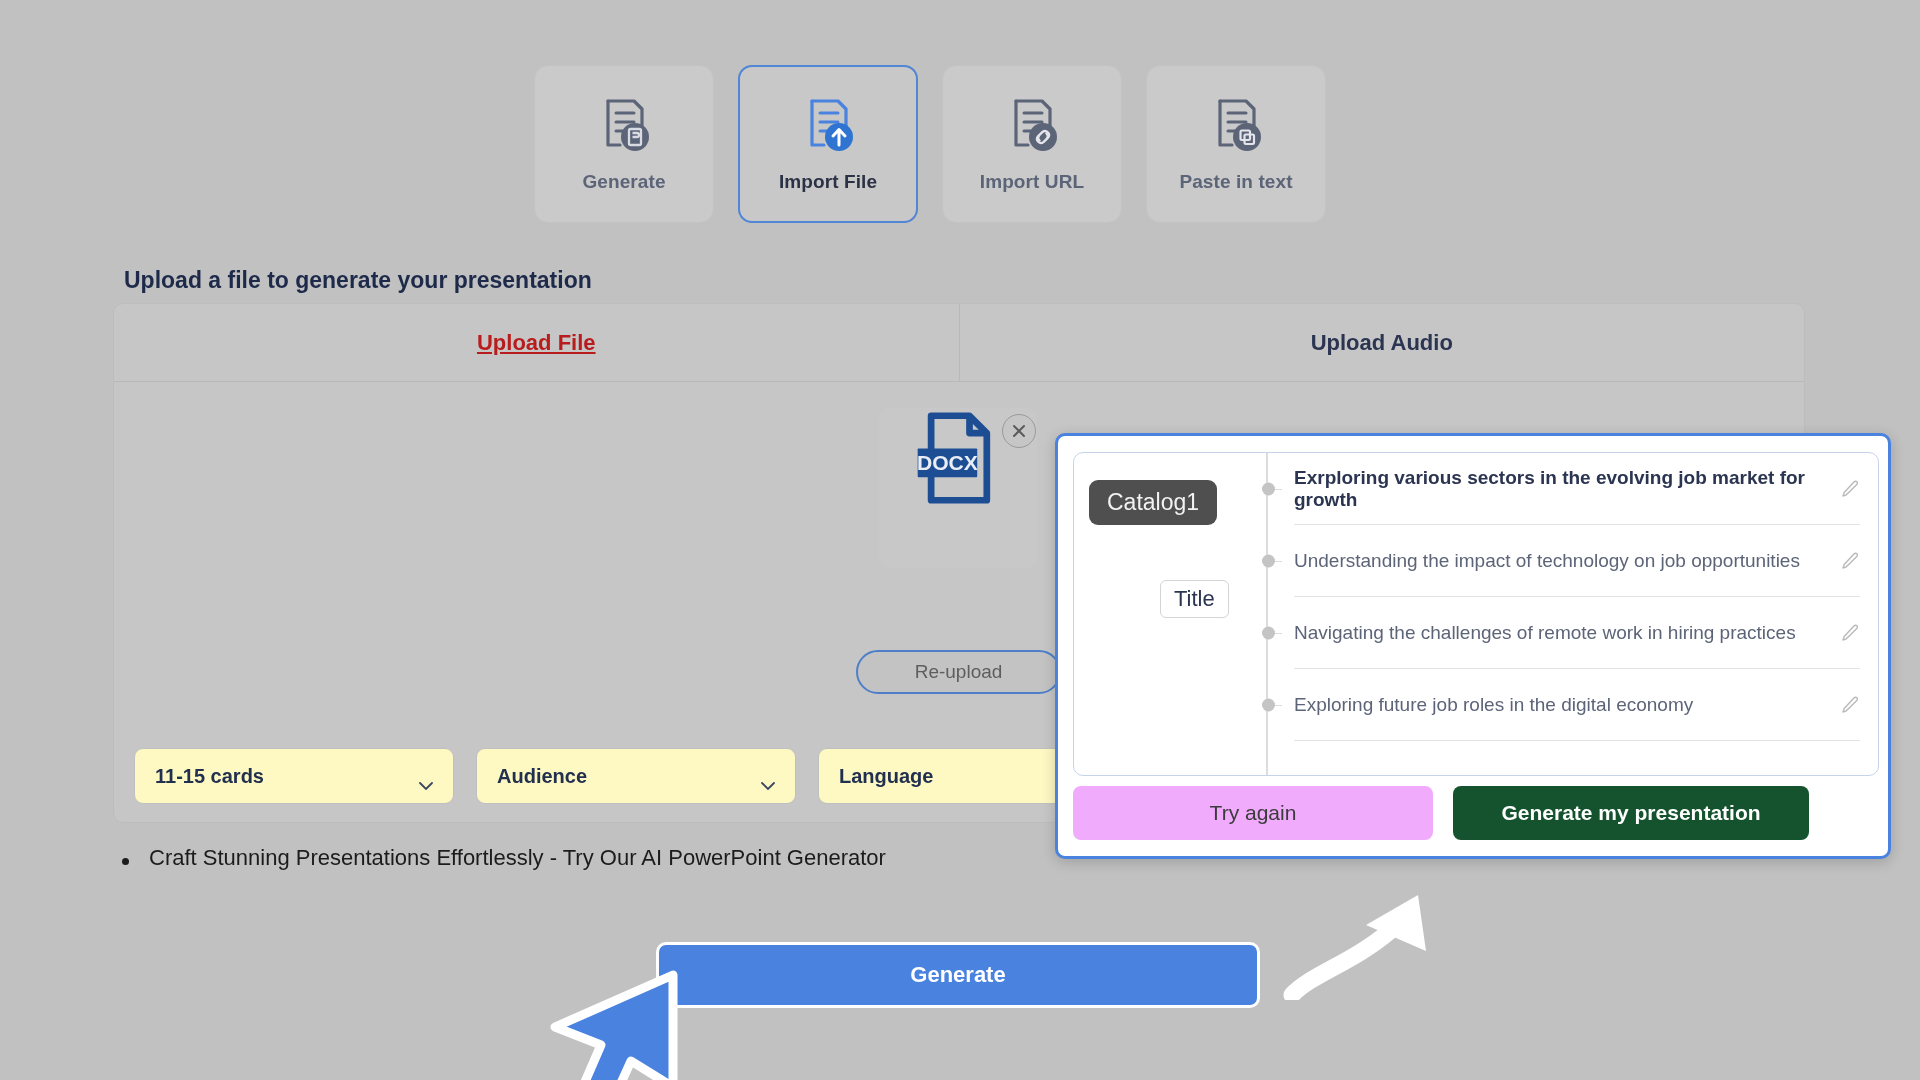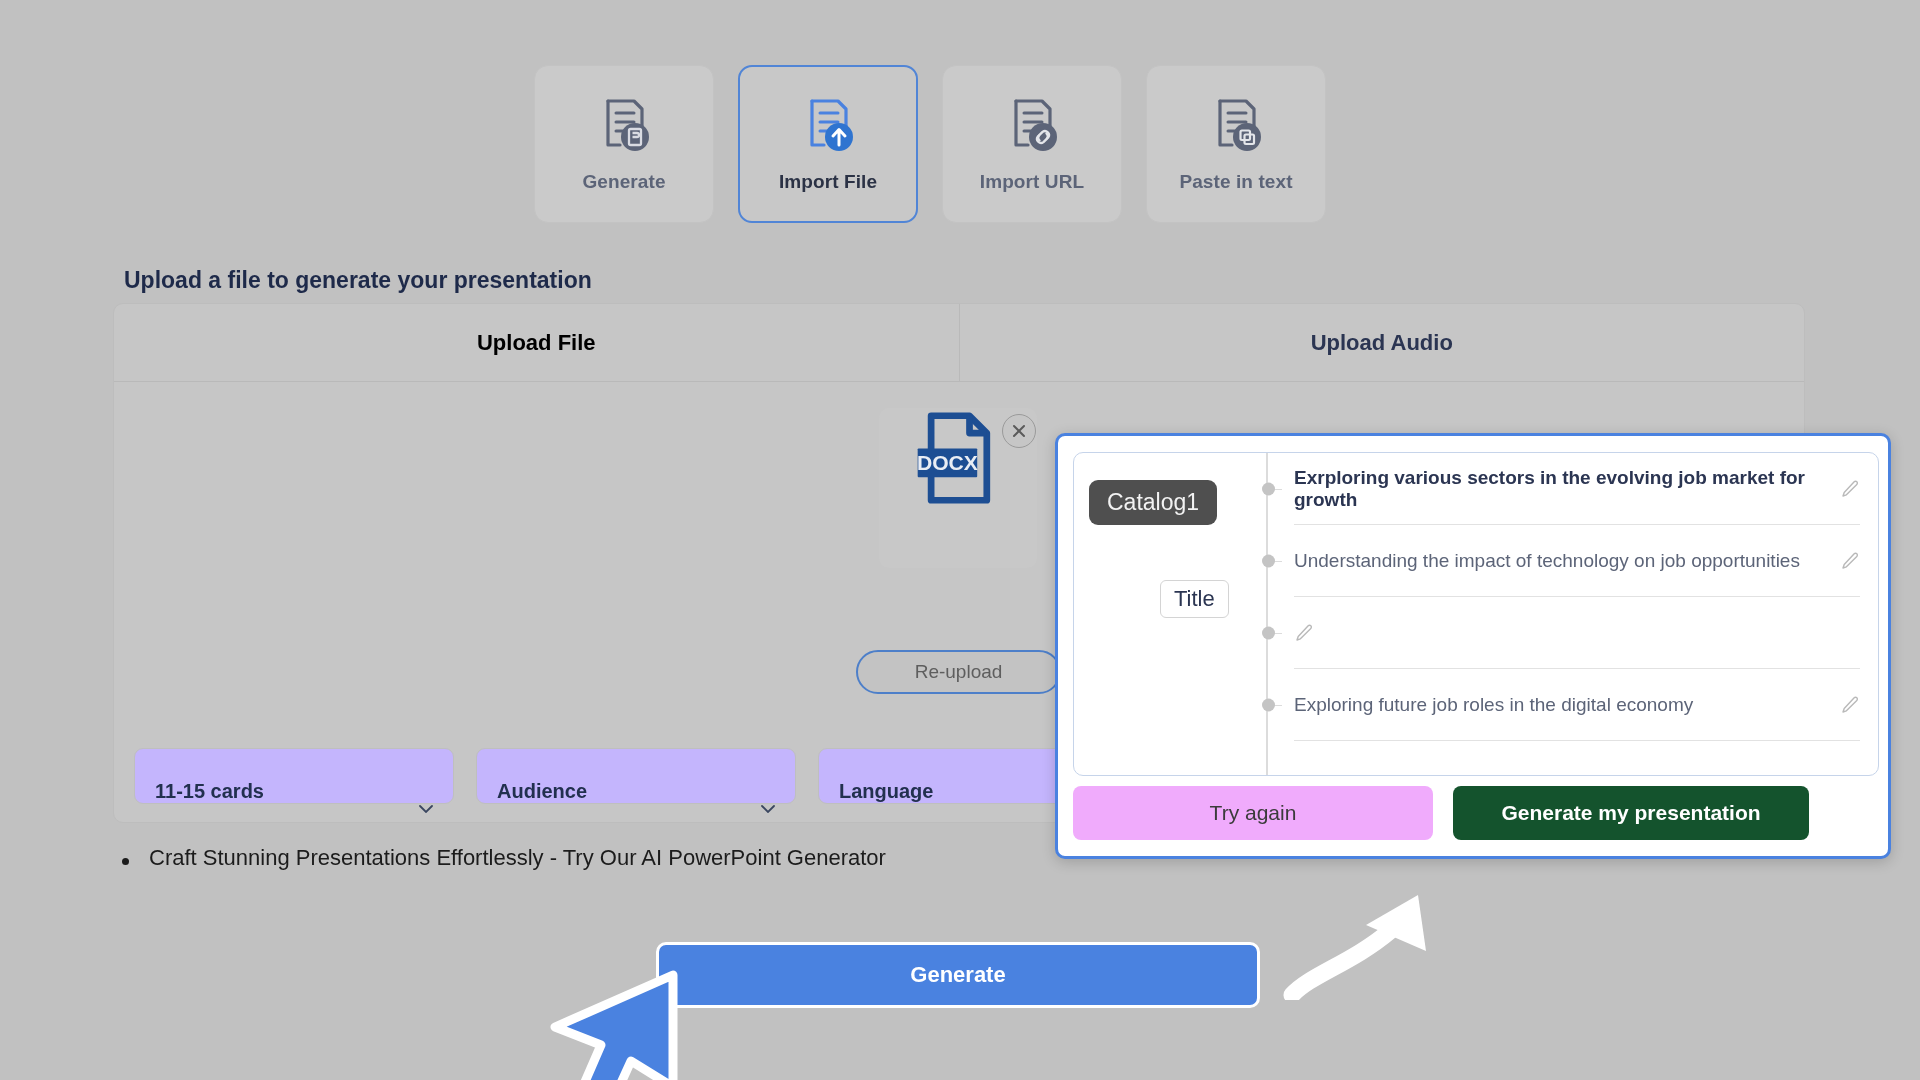--- a/index.html
+++ b/index.html
@@ -50,21 +50,21 @@
     background: #c6c6c6;
     border: 1px solid #bdbdbd;
     border-radius: 10px;
   }
   .tabs { display: flex; height: 78px; border-bottom: 1px solid #b9b9b9; }
   .tab {
     flex: 1; display: flex; align-items: center; justify-content: center;
     font-size: 22px; font-weight: bold; color: #2b3552;
     cursor: pointer;
   }
-  .tab.active { color: #000000; }
+  .tab.active { color: #b91c1c; text-decoration: underline; }
   .tab + .tab { border-left: 1px solid #b9b9b9; }
 
   .dropzone {
     position: relative; height: 320px;
   }
 
   
   .file-chip {
     position: absolute; left: 765px; top: 26px;
     width: 158px; height: 160px;
@@ -87,23 +87,23 @@
     font-size: 19px; color: #5e5e5e; cursor: pointer; z-index: 4;
   }
 
   
   .selects {
     position: absolute; left: 20px; bottom: 18px;
     display: flex; gap: 22px;
   }
   .select {
     width: 320px; height: 56px;
-    background: #c4b5fd; border: 1px solid #bfbfbf;
+    background: #fef9c3; border: 1px solid #bfbfbf;
     border-radius: 9px;
-    display: flex; align-items: flex-end; justify-content: space-between;
+    display: flex; align-items: center; justify-content: space-between;
     padding: 0 20px;
     font-size: 20px; font-weight: bold; color: #22304f;
     cursor: pointer;
   }
   .chev { width: 14px; height: 8px; }
 
   
   .bullet-row {
     position: absolute; left: 122px; top: 845px;
     display: flex; align-items: baseline; gap: 20px;
@@ -370,20 +370,21 @@
             <span class="pencil">
               <svg viewBox="0 0 20 20" width="20" height="20">
                   <path d="M14.2 2.8 a1.8 1.8 0 0 1 2.6 2.6 L6.4 15.8 L3 17 l1.2-3.4 z" fill="none" stroke="#b9b9b9" stroke-width="1.4" stroke-linejoin="round"></path>
                 </svg>
             </span>
           </div>
 
           <div class="outline-row">
             <span class="node-connector"></span>
             <span class="node-dot"></span>
+            <span class="outline-text">Navigating the challenges of remote work in hiring practices</span>
             <span class="pencil">
               <svg viewBox="0 0 20 20" width="20" height="20">
                   <path d="M14.2 2.8 a1.8 1.8 0 0 1 2.6 2.6 L6.4 15.8 L3 17 l1.2-3.4 z" fill="none" stroke="#b9b9b9" stroke-width="1.4" stroke-linejoin="round"></path>
                 </svg>
             </span>
           </div>
 
           <div class="outline-row">
             <span class="node-connector"></span>
             <span class="node-dot"></span>

